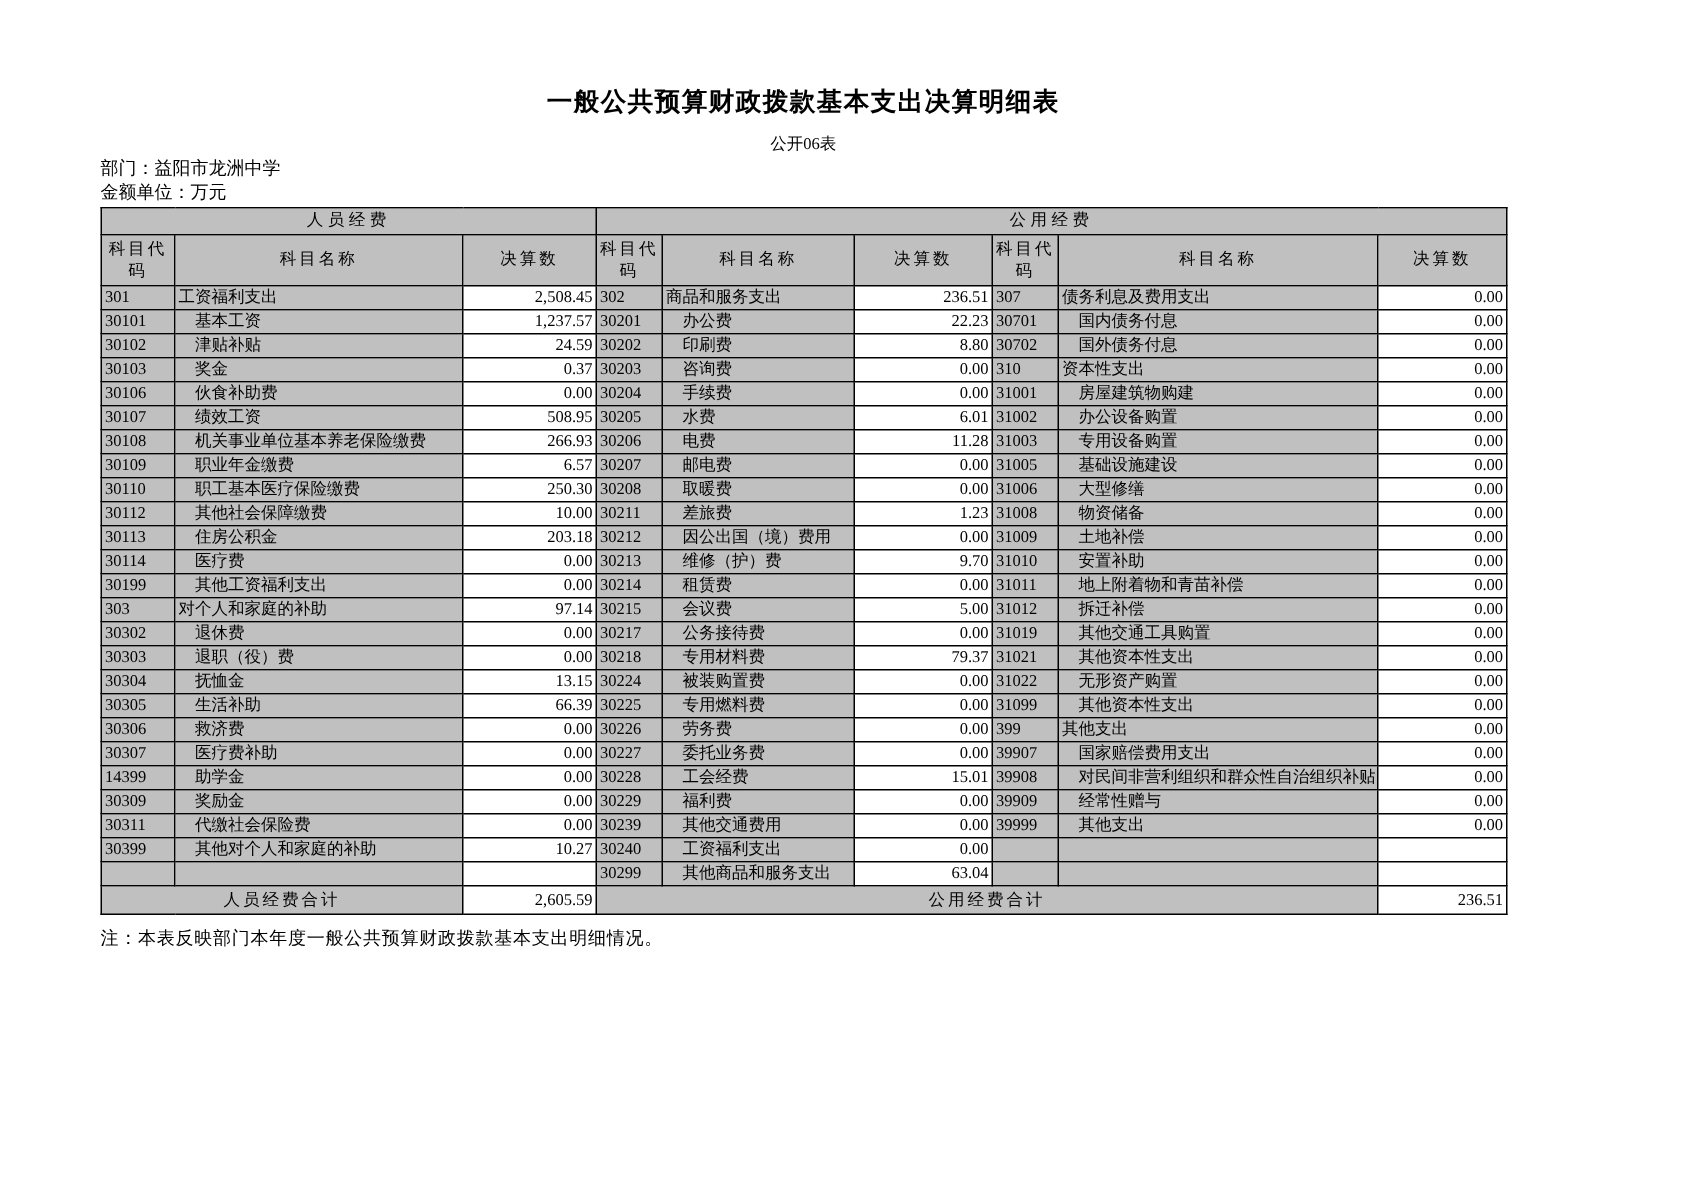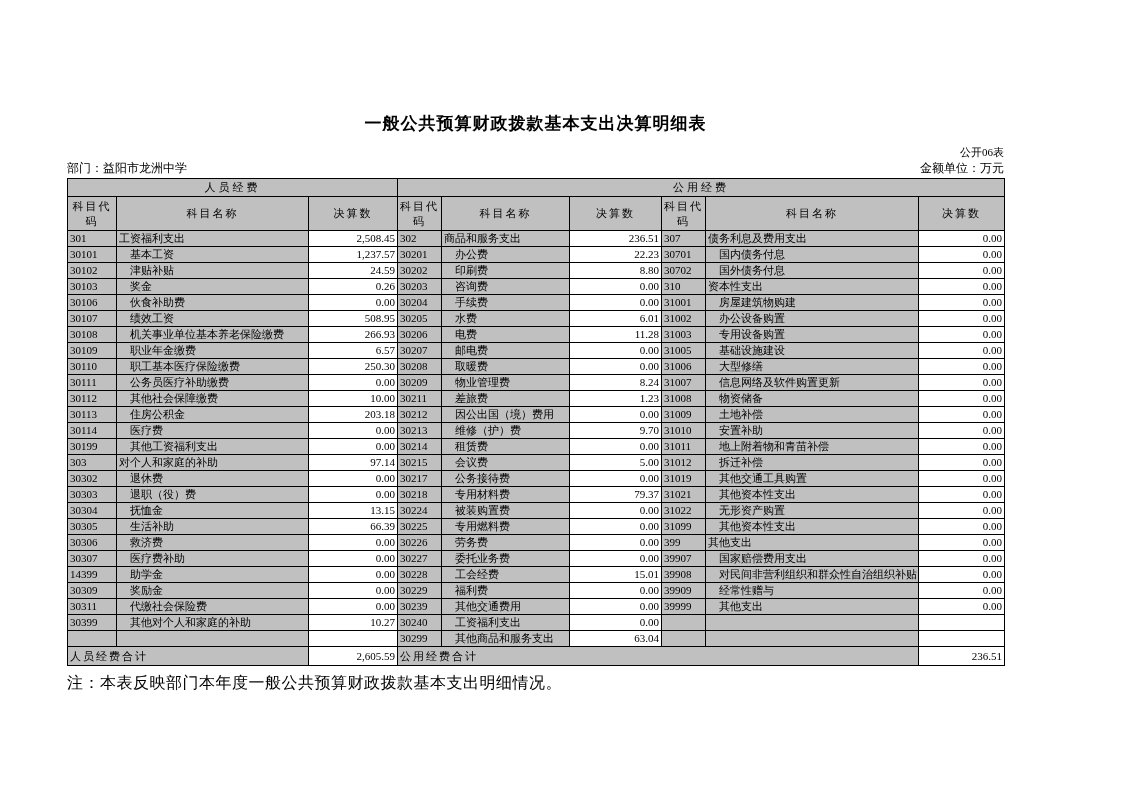--- a/index.html
+++ b/index.html
@@ -6,40 +6,41 @@
     margin: 0; padding: 0;
     background: #ffffff;
     width: 1122px; height: 794px;
     overflow: hidden;
     font-family: "Liberation Serif", "DejaVu Serif", serif;
     color: #000;
   }
   .content {
     width: 937px;
     margin-left: 67px;
-    padding-top: 112px;
+    padding-top: 56px;
   }
   .doc-title {
     text-align: center;
     font-size: 17px;
     font-weight: bold;
     letter-spacing: 1px;
     margin: 0 0 10px 0;
   }
   .meta-right {
-    text-align: right;
+    text-align: center;
     font-size: 11px;
     line-height: 15px;
   }
   .meta-row {
     display: flex;
     justify-content: space-between;
     font-size: 12px;
     line-height: 16px;
     margin-bottom: 2px;
+    flex-direction: column;
   }
   table.budget {
     border-collapse: collapse;
     table-layout: fixed;
     width: 937px;
     font-size: 11px;
   }
   table.budget td, table.budget th {
     border: 1px solid #000;
     padding: 0 2px;
@@ -69,25 +70,26 @@
     white-space: pre;
   }
   td.code { text-align: left; }
   td.name { text-align: left; }
   td.val  { text-align: right; background: #fff; padding-right: 3px; }
   tfoot td {
     height: 18px;
     line-height: 18px;
   }
   tfoot td.sum-label {
+    text-align: center;
     letter-spacing: 2px;
     margin-left: 13px;
   }
   .note {
-    font-size: 16px;
+    font-size: 12px;
     margin-top: 7px;
     letter-spacing: 0.5px;
   }
 </style>
 </head>
 <body>
 
 <div class="content">
 
   <h1 class="doc-title">一般公共预算财政拨款基本支出决算明细表</h1>
@@ -158,21 +160,21 @@
     <td class="gray code">30202</td>
     <td class="gray name">　印刷费</td>
     <td class="val">8.80</td>
     <td class="gray code">30702</td>
     <td class="gray name">　国外债务付息</td>
     <td class="val">0.00</td>
   </tr>
         <tr>
     <td class="gray code">30103</td>
     <td class="gray name">　奖金</td>
-    <td class="val">0.26</td>
+    <td class="val">0.37</td>
     <td class="gray code">30203</td>
     <td class="gray name">　咨询费</td>
     <td class="val">0.00</td>
     <td class="gray code">310</td>
     <td class="gray name">资本性支出</td>
     <td class="val">0.00</td>
   </tr>
         <tr>
     <td class="gray code">30106</td>
     <td class="gray name">　伙食补助费</td>
@@ -219,31 +221,20 @@
   </tr>
         <tr>
     <td class="gray code">30110</td>
     <td class="gray name">　职工基本医疗保险缴费</td>
     <td class="val">250.30</td>
     <td class="gray code">30208</td>
     <td class="gray name">　取暖费</td>
     <td class="val">0.00</td>
     <td class="gray code">31006</td>
     <td class="gray name">　大型修缮</td>
-    <td class="val">0.00</td>
-  </tr>
-        <tr>
-    <td class="gray code">30111</td>
-    <td class="gray name">　公务员医疗补助缴费</td>
-    <td class="val">0.00</td>
-    <td class="gray code">30209</td>
-    <td class="gray name">　物业管理费</td>
-    <td class="val">8.24</td>
-    <td class="gray code">31007</td>
-    <td class="gray name">　信息网络及软件购置更新</td>
     <td class="val">0.00</td>
   </tr>
         <tr>
     <td class="gray code">30112</td>
     <td class="gray name">　其他社会保障缴费</td>
     <td class="val">10.00</td>
     <td class="gray code">30211</td>
     <td class="gray name">　差旅费</td>
     <td class="val">1.23</td>
     <td class="gray code">31008</td>

